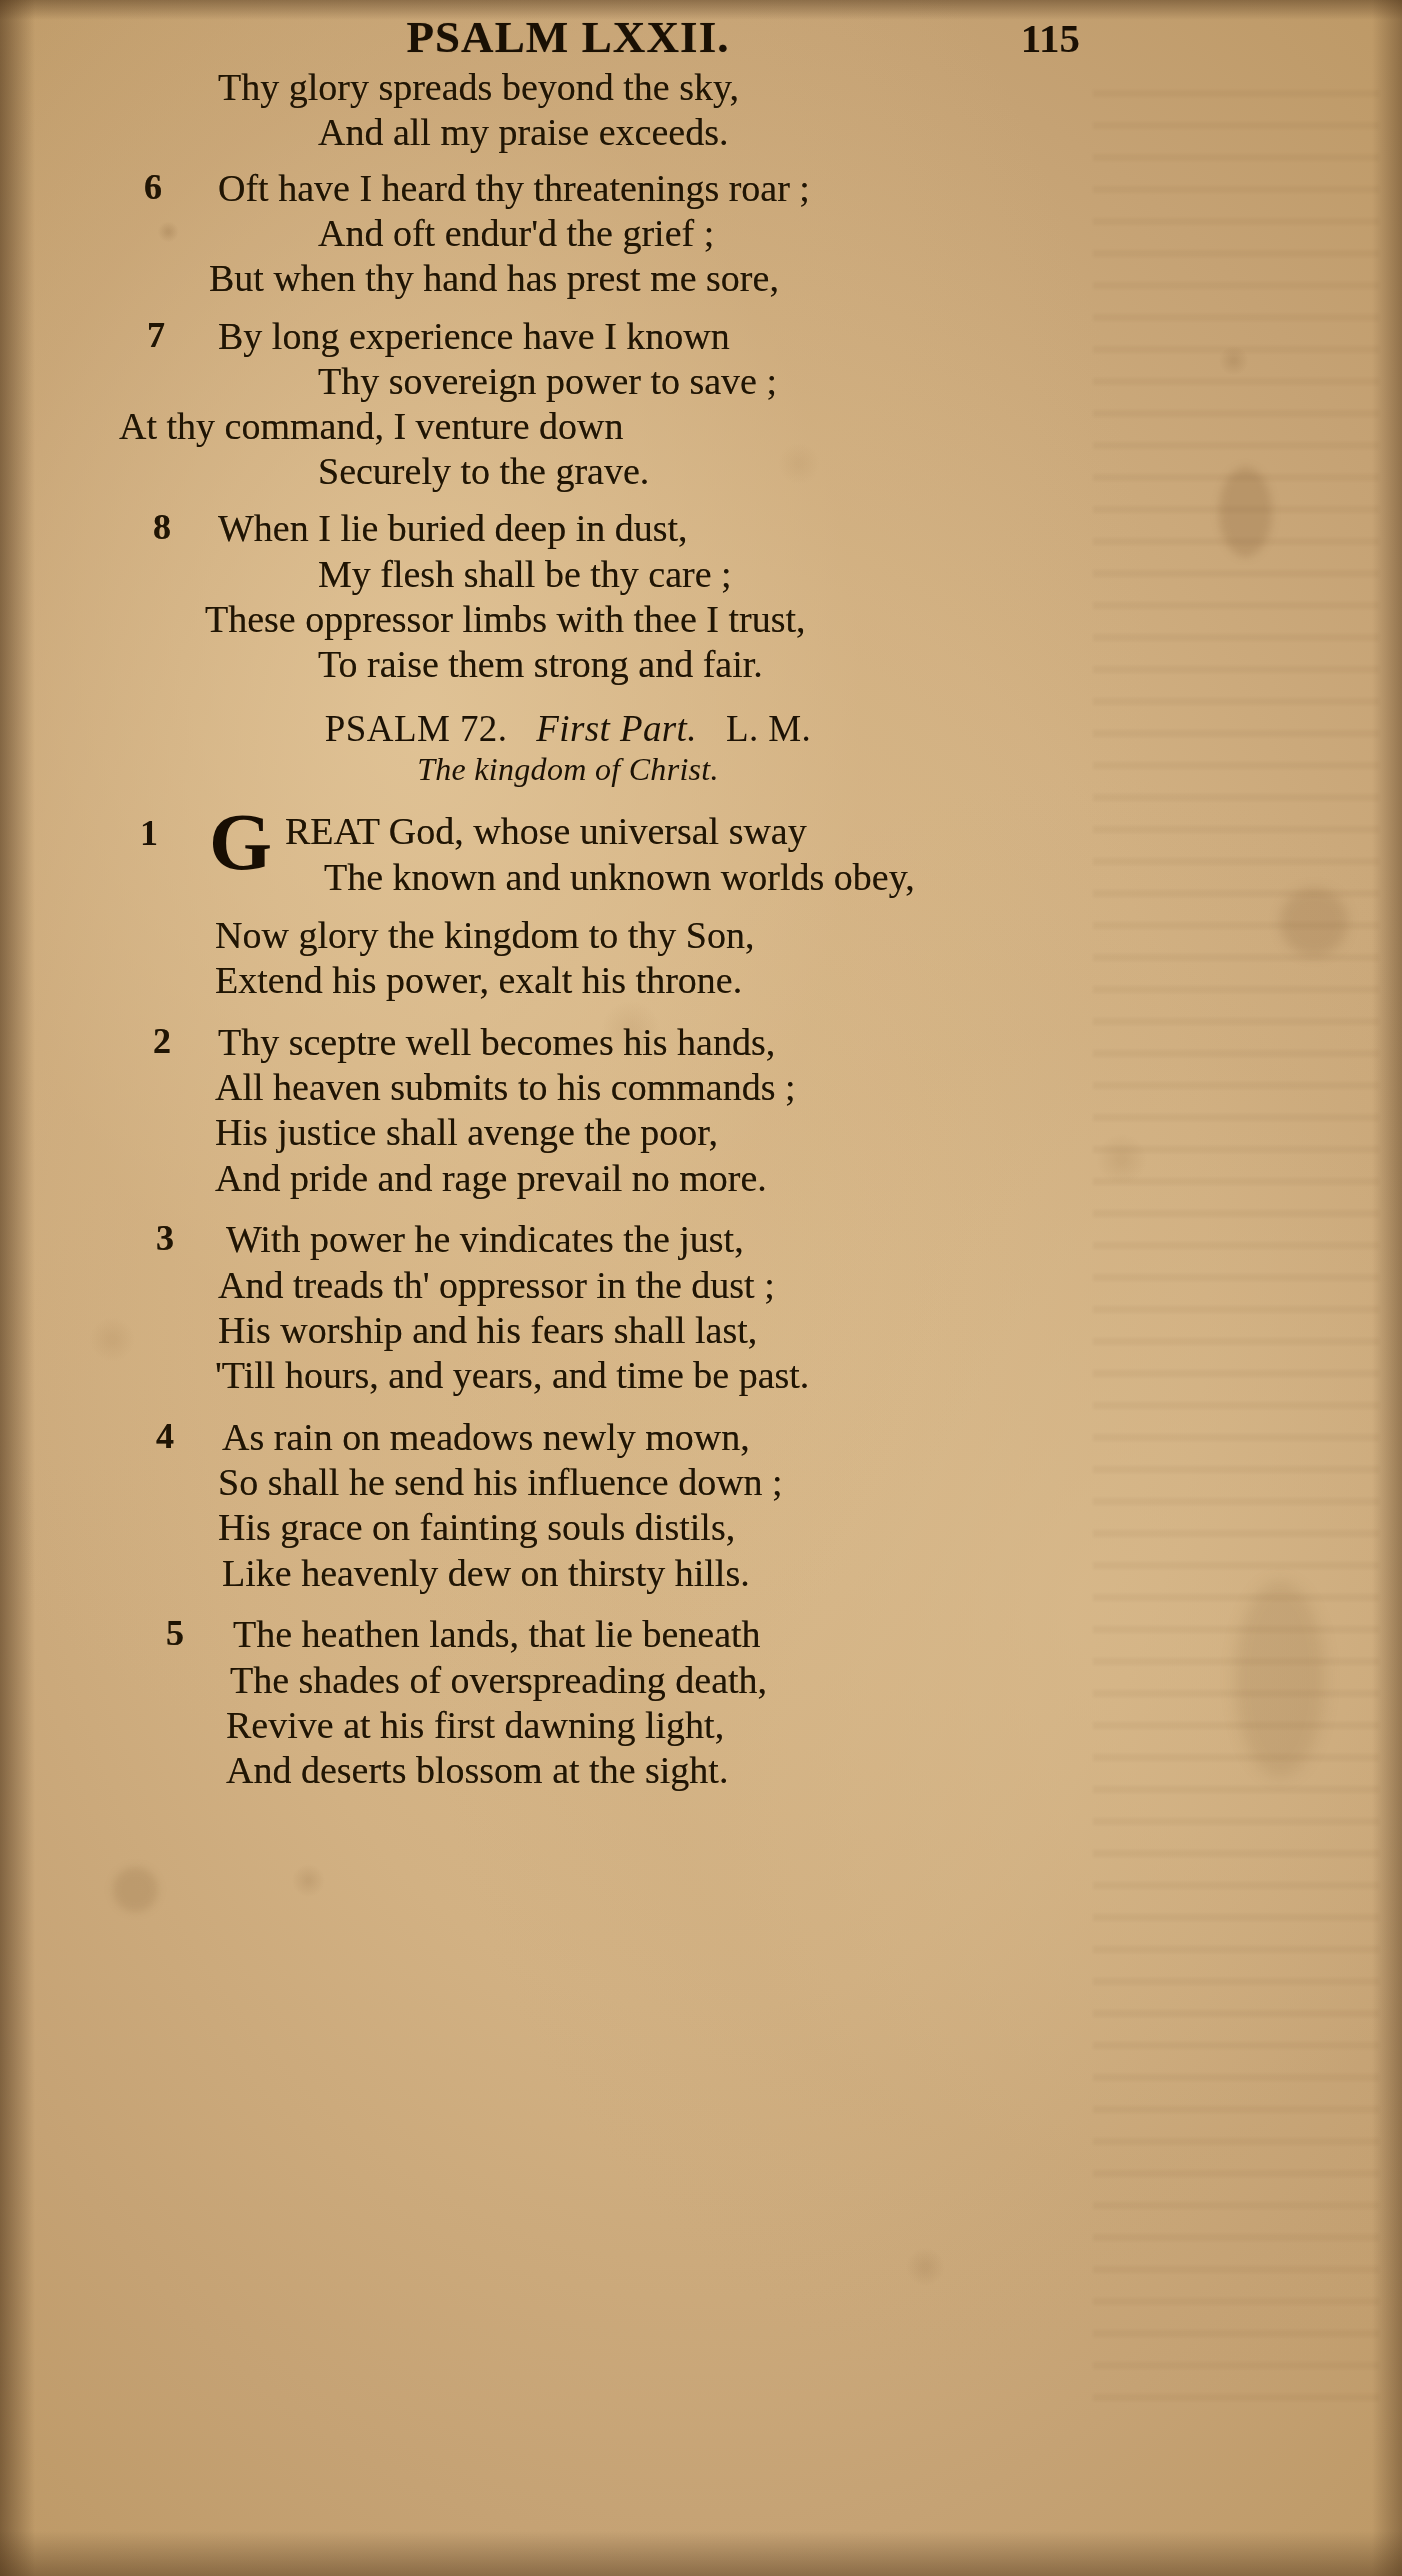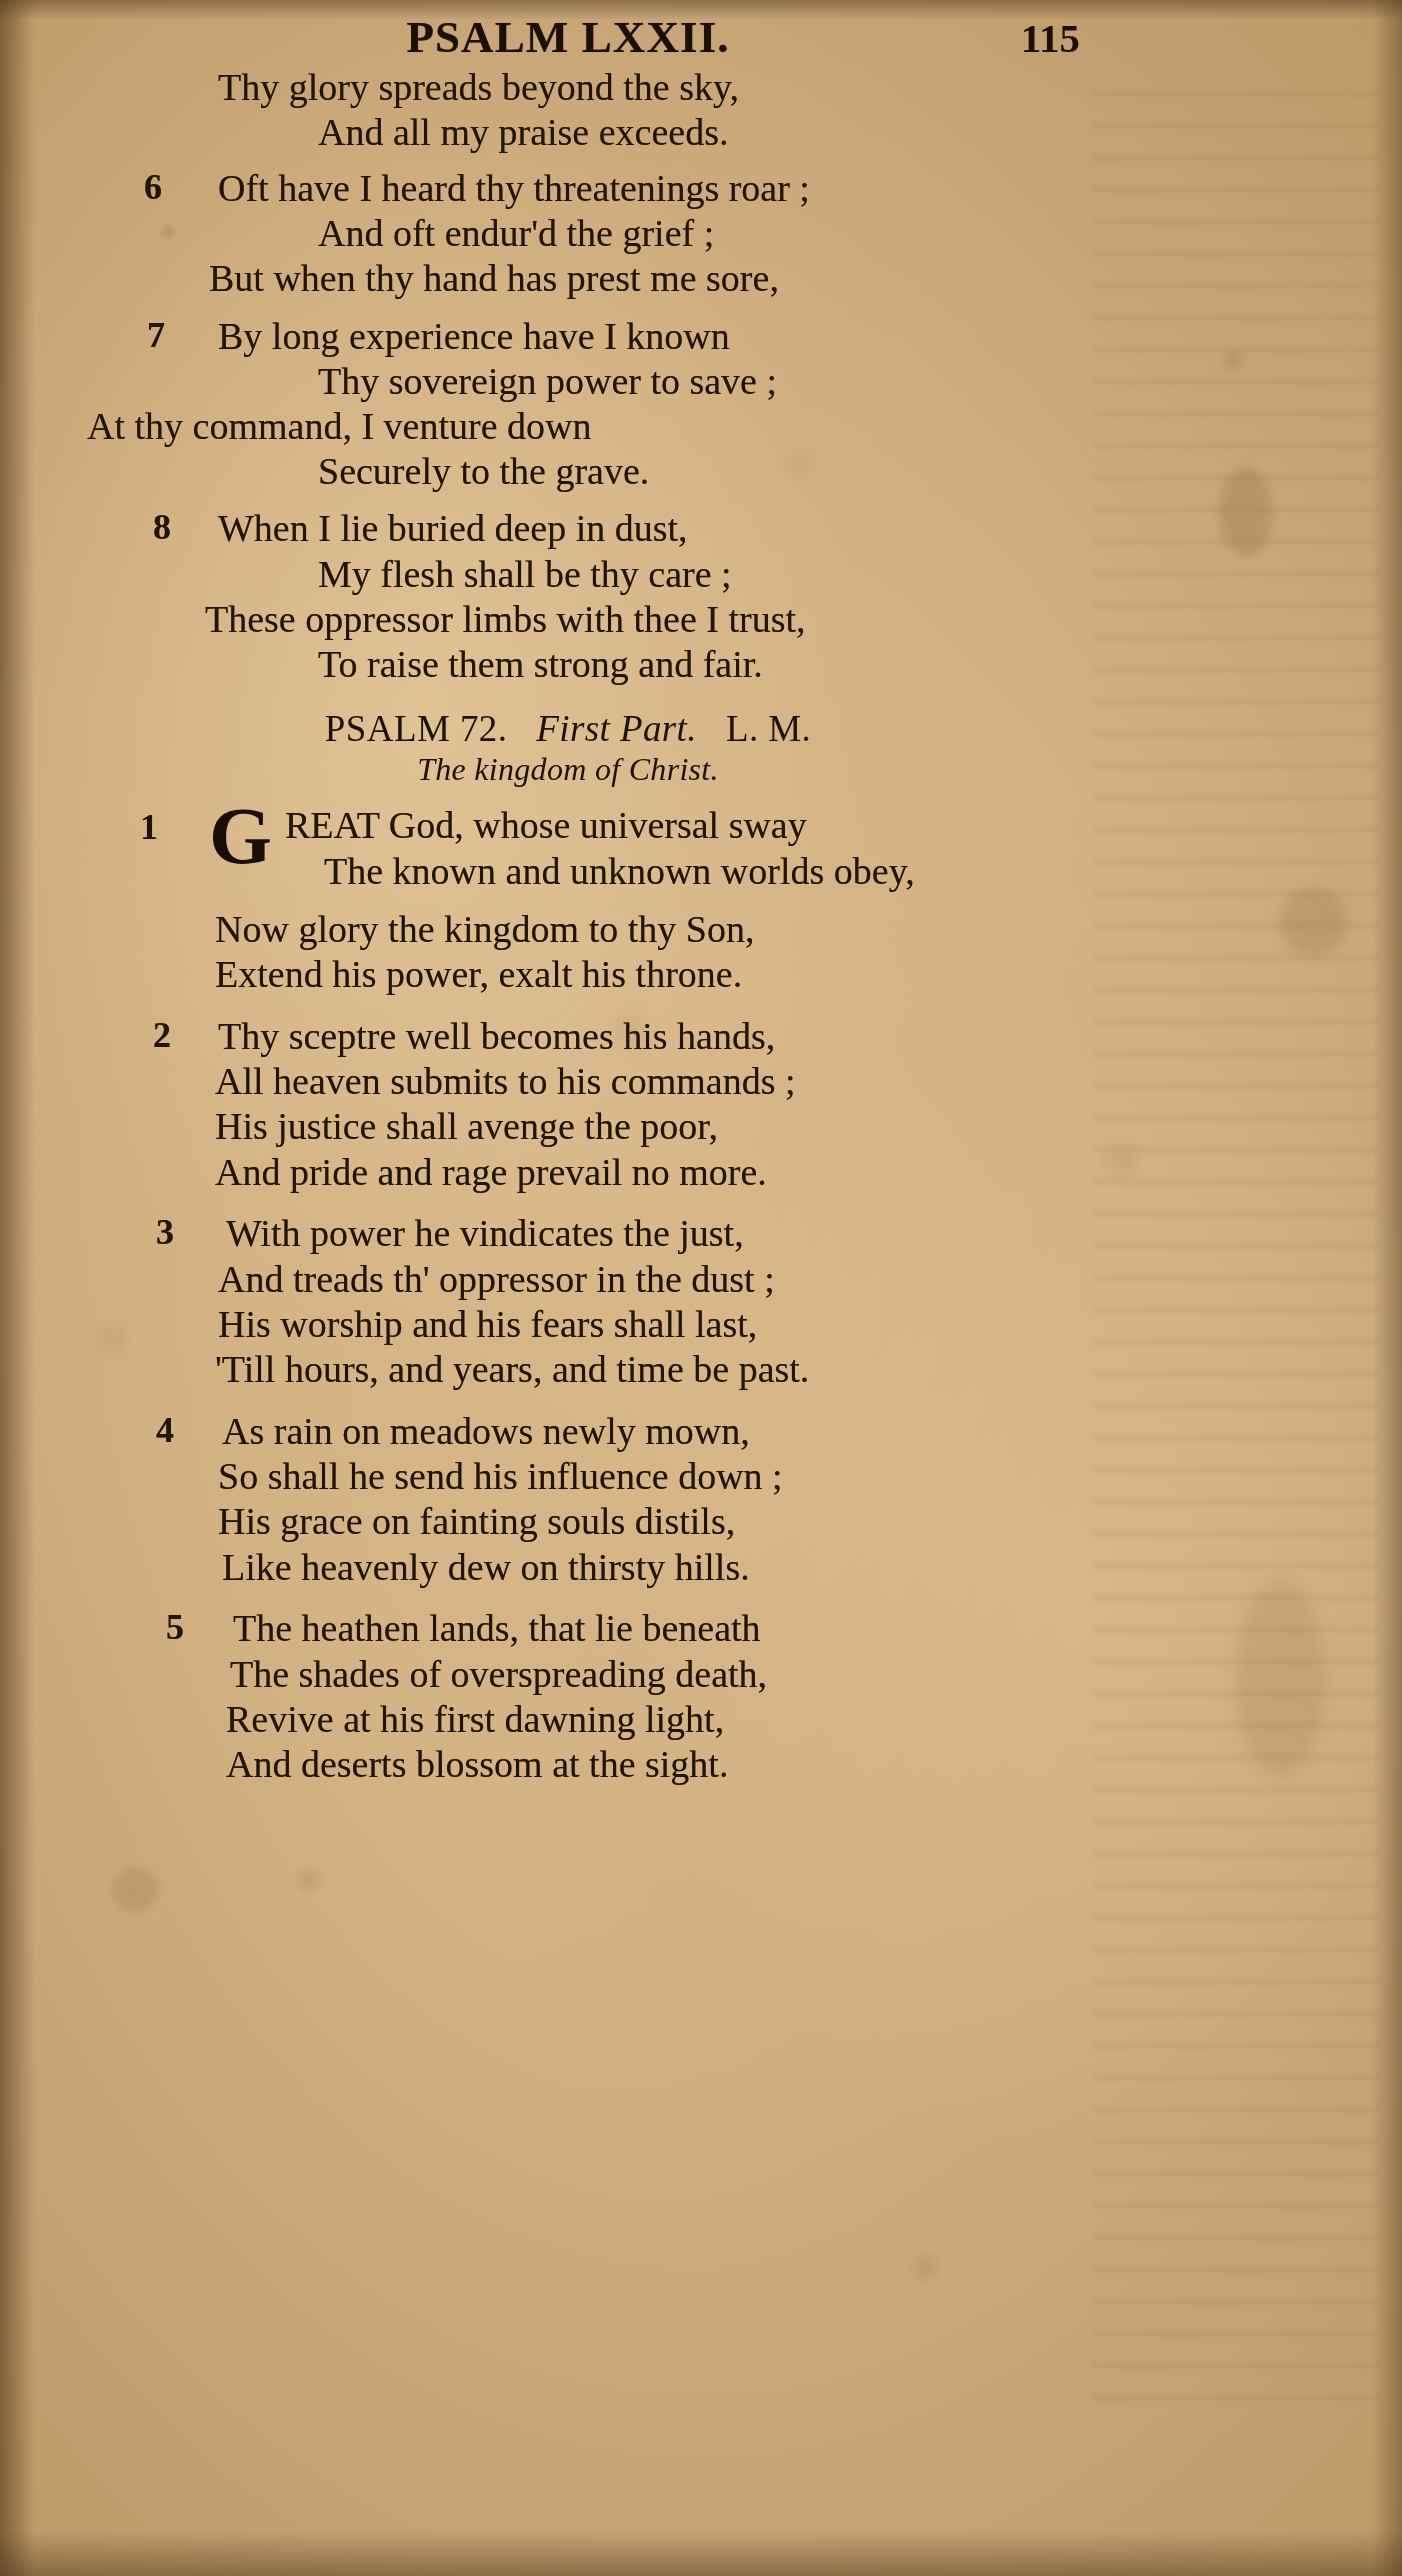--- a/index.html
+++ b/index.html
@@ -130,21 +130,21 @@
     margin-bottom: 1.5px;
     letter-spacing: 0.4px;
   }
   .psalm-head .ital {
     font-style: italic;
   }
   .psalm-sub {
     text-align: center;
     font-style: italic;
     font-size: 32px;
-    margin-bottom: 15px;
+    margin-bottom: 21px;
     letter-spacing: 0.3px;
   }
 
   
   .dropcap-block {
     position: relative;
     min-height: 99px;
   }
   .dropcap {
     position: absolute;
@@ -208,21 +208,21 @@
         <span>But when thy hand has prest me sore,</span>
       </div>
 
       <div class="line i-a" style="margin-top:12px;">
         <span class="num" style="left:120px;">7</span>
         <span>By long experience have I known</span>
       </div>
       <div class="line i-b">
         <span>Thy sovereign power to save ;</span>
       </div>
-      <div class="line i-a" style="padding-left:87px;">
+      <div class="line i-a" style="padding-left:119px;">
         <span>At thy command, I venture down</span>
       </div>
       <div class="line i-b">
         <span>Securely to the grave.</span>
       </div>
 
       <div class="line i-a" style="margin-top:12px;padding-left:218px;">
         <span class="num" style="left:126px;">8</span>
         <span>When I lie buried deep in dust,</span>
       </div>

